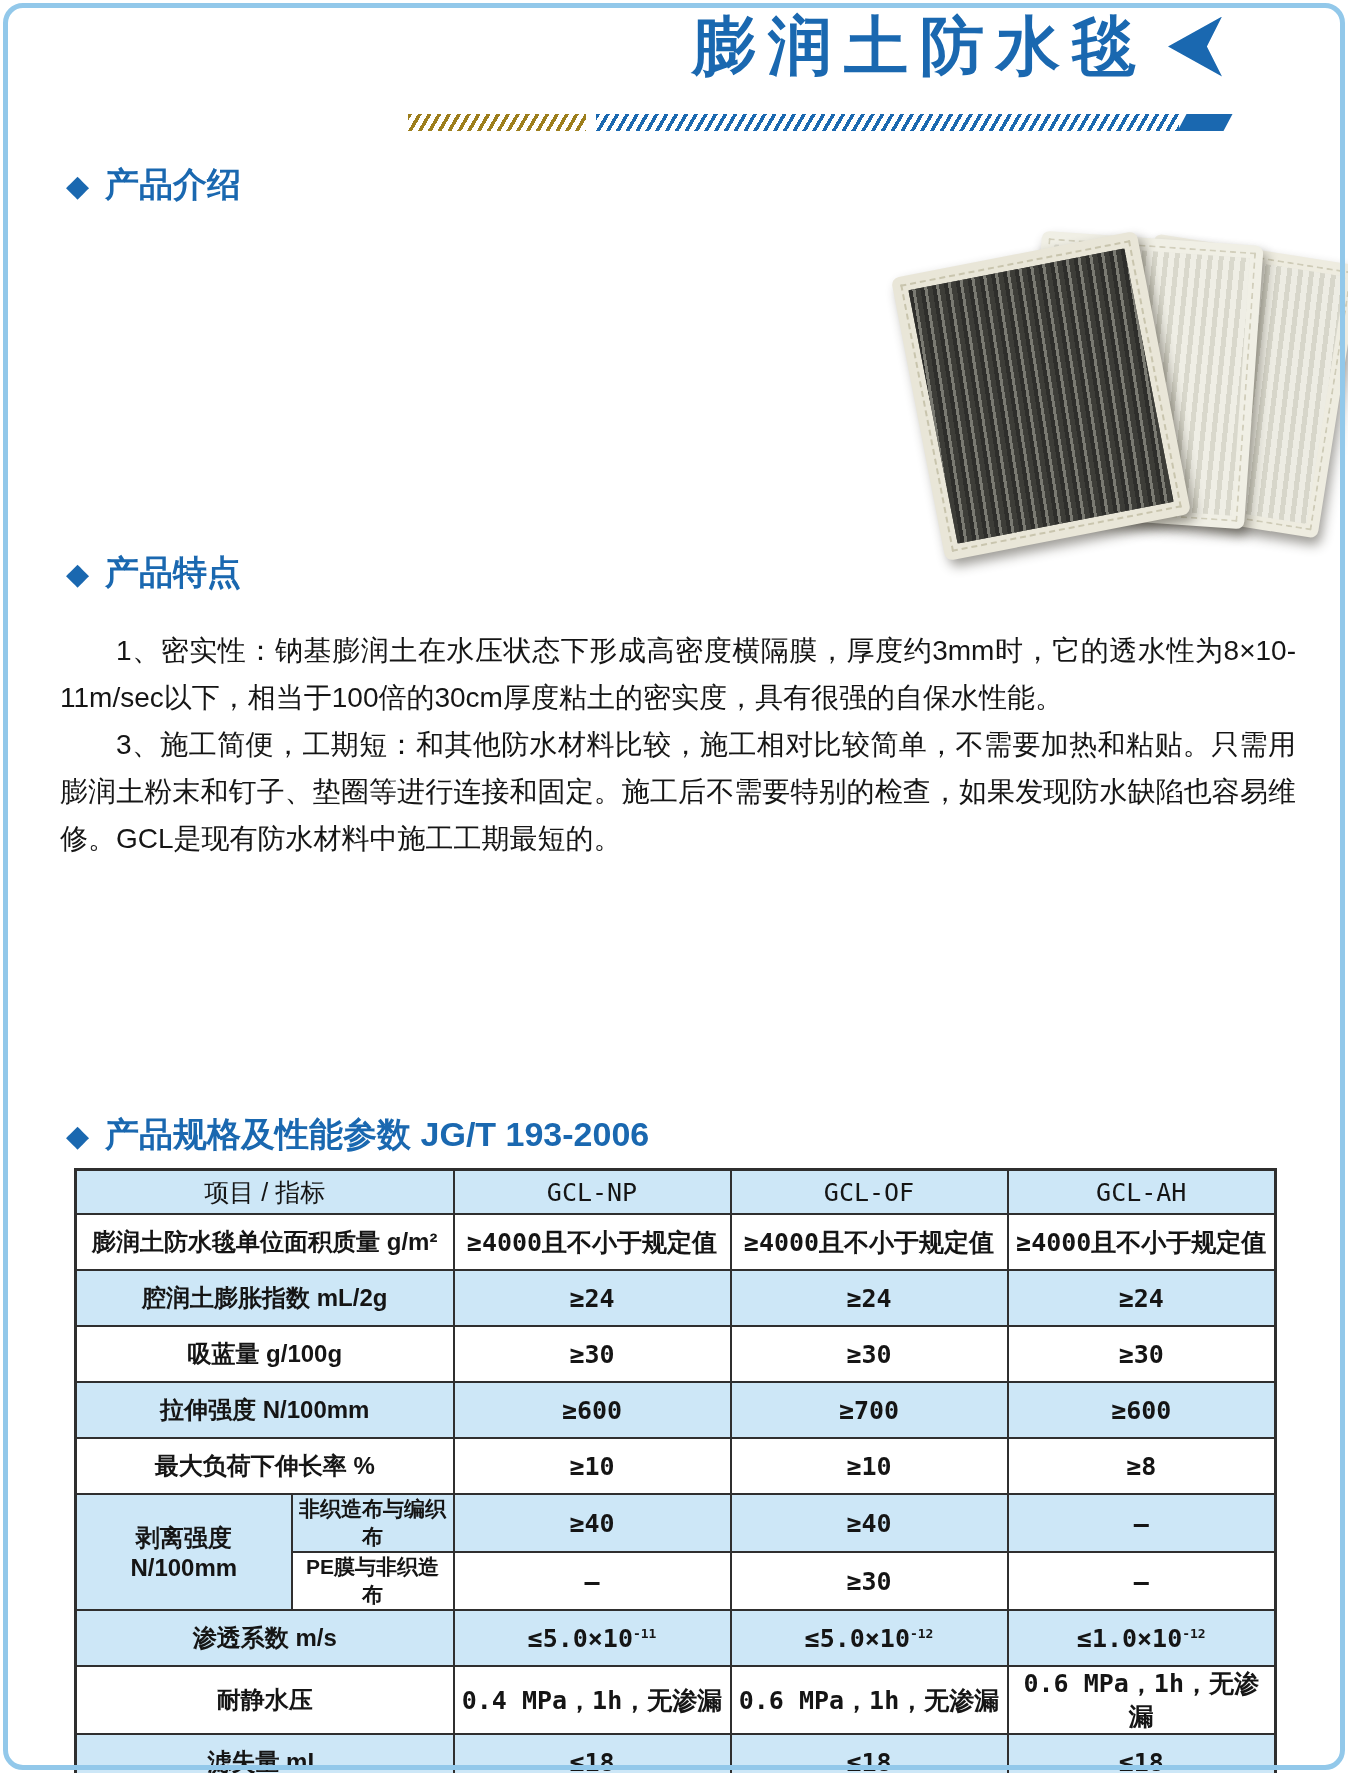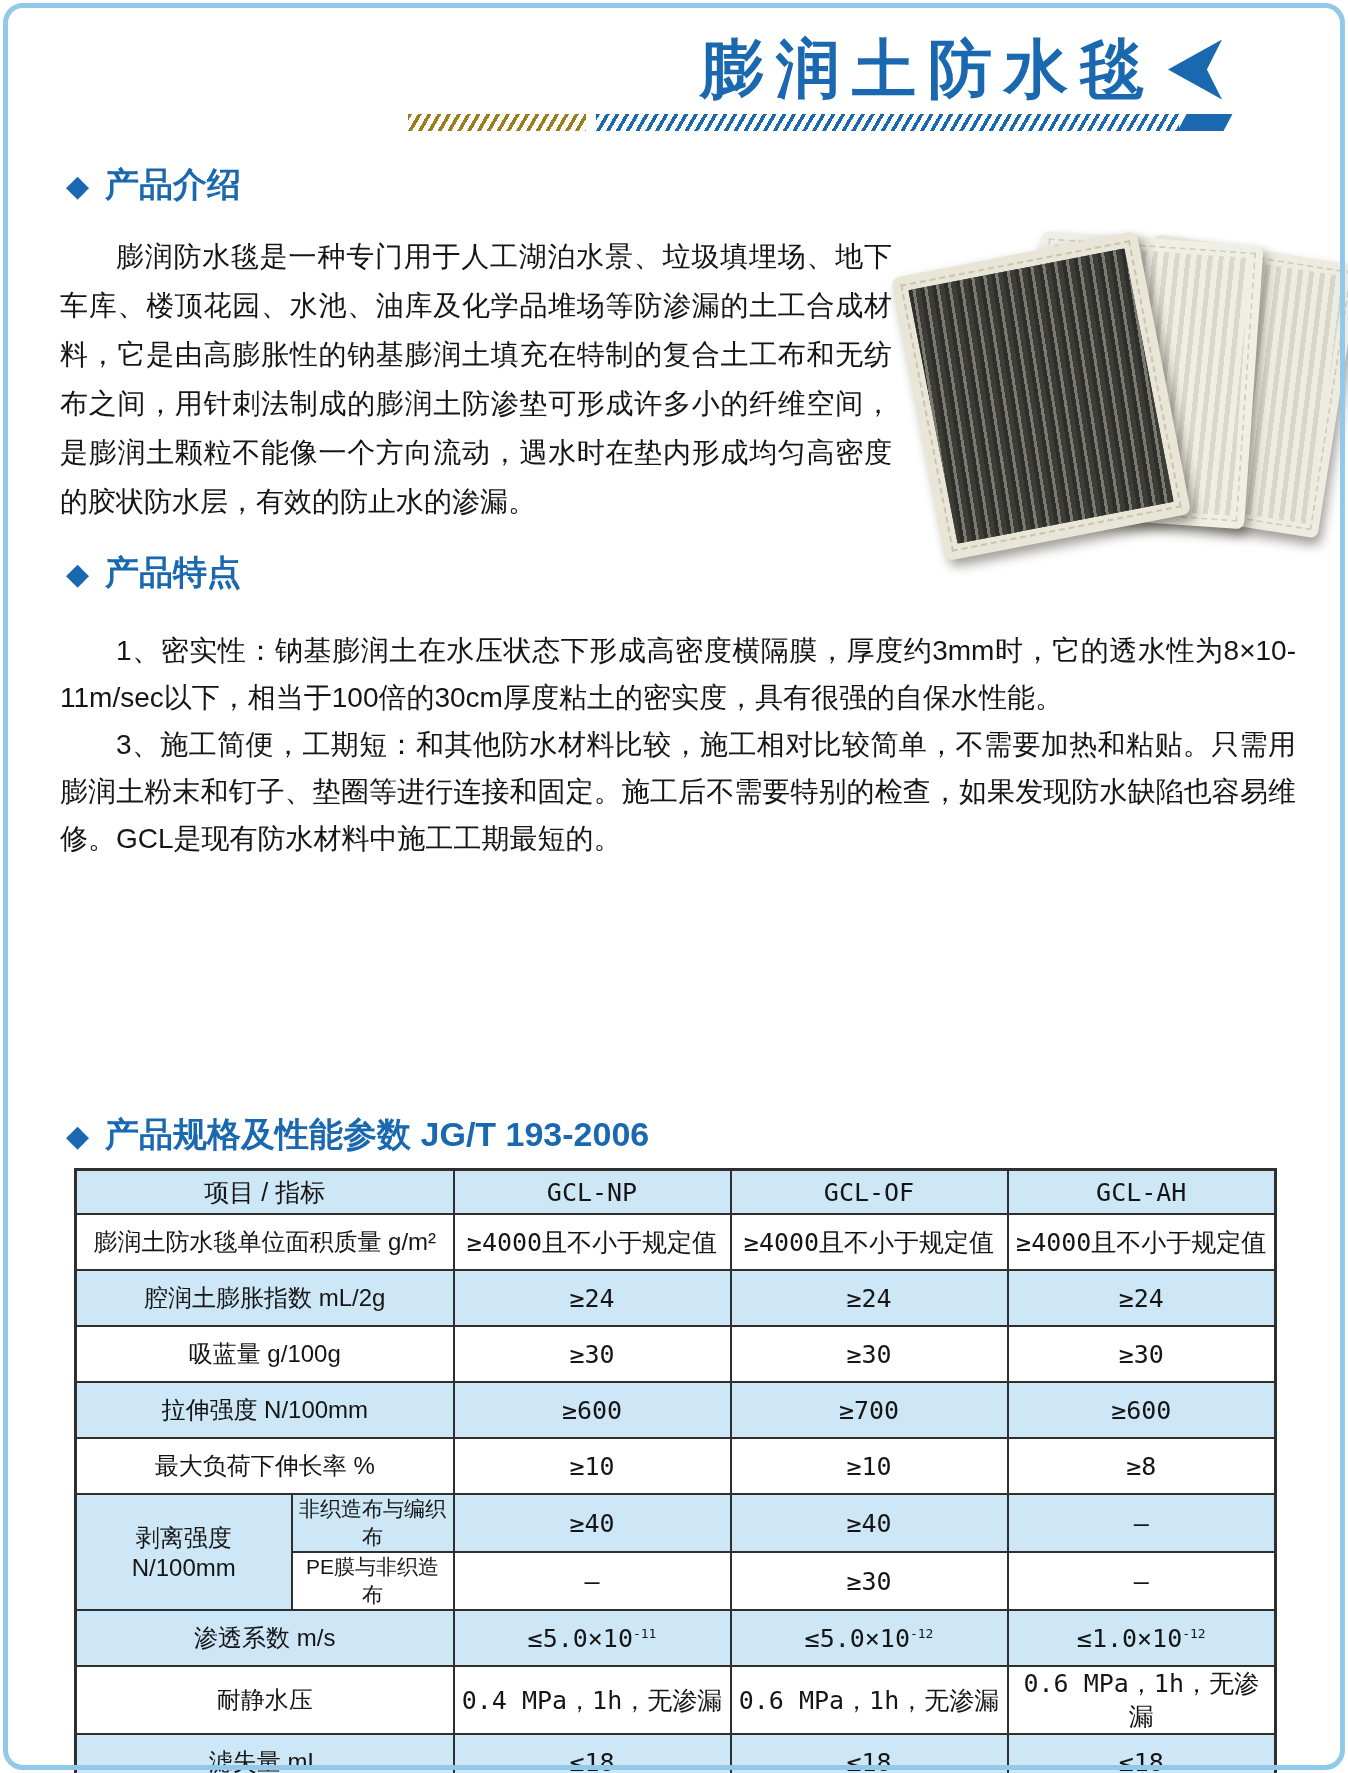--- a/index.html
+++ b/index.html
@@ -7,21 +7,21 @@
     --gold:#9d7e1c;
     --rowblue:#cde7f7;
     --line:#2f2f2f;
   }
   html,body{margin:0;padding:0;background:#ffffff;}
   body{width:1348px;height:1773px;font-family:"Liberation Sans","DejaVu Sans",sans-serif;color:#151515;}
   .page{position:relative;width:1348px;height:1773px;background:#fff;overflow:hidden;}
   .frame{position:absolute;inset:3px;border:5px solid #92c8ea;border-radius:20px;pointer-events:none;z-index:50;}
 
   
-  .title-row{position:absolute;top:28px;right:126px;display:flex;align-items:center;gap:12px;justify-content:space-between;}
+  .title-row{position:absolute;top:5px;right:126px;display:flex;align-items:center;gap:20px;justify-content:space-between;}
   .page-title{font-family:"Liberation Serif","DejaVu Serif",serif;font-size:64px;font-weight:bold;
     color:var(--blue);letter-spacing:12px;white-space:nowrap;line-height:1.3;}
   .title-arrow{width:54px;height:60px;background:var(--blue);
     clip-path:polygon(0 50%,100% 0,72% 50%,100% 100%);}
 
   
   .stripe-bar{position:absolute;top:114px;left:408px;height:17px;display:flex;align-items:stretch;}
   .stripe-gold{width:178px;background:repeating-linear-gradient(120deg,var(--gold) 0 3.5px,transparent 3.5px 8.5px);margin-right:10px;}
   .stripe-blue{width:583px;background:repeating-linear-gradient(120deg,var(--blue) 0 3.5px,transparent 3.5px 8.5px);}
   .stripe-cap{width:46px;background:var(--blue);transform:skewX(-28deg);margin-left:3px;}
@@ -55,21 +55,21 @@
   
   .features-list{position:absolute;top:596px;left:60px;width:1236px;font-size:28px;line-height:47px;
     text-align:justify;margin-top:31px;}
   .features-list p{margin:0;text-indent:2em;}
 
   
   .spec-wrap{position:absolute;top:1168px;left:74px;width:1200px;}
   table.spec{border-collapse:collapse;table-layout:fixed;width:1200px;font-size:25px;
     border:3px solid var(--line);}
   table.spec th,table.spec td{border:2px solid var(--line);text-align:center;height:54px;
-    padding:0 4px;overflow:hidden;}
+    padding:0 4px;overflow:hidden;font-weight:bold;}
   table.spec thead th{height:42px;background:var(--rowblue);font-weight:normal;}
   tr.blue td{background:var(--rowblue);margin-top:42px;}
   td.lbl{text-align:left;padding-left:14px;font-size:24px;}
   td.sublbl{font-size:21px;padding:0 2px;}
   .mono{font-family:"DejaVu Sans Mono","Liberation Sans",sans-serif;}
   table.spec sup{font-size:13px;}
 </style>
 </head>
 <body>
 
@@ -83,21 +83,20 @@
   <div class="stripe-bar">
     <div class="stripe-gold"></div>
     <div class="stripe-blue"></div>
     <div class="stripe-cap"></div>
   </div>
 
   <div class="sec-head" id="head-intro">
     <span class="diamond">◆</span>
     <span>产品介绍</span>
   </div>
-  <p class="intro-body">膨润防水毯是一种专门用于人工湖泊水景、垃圾填埋场、地下车库、楼顶花园、水池、油库及化学品堆场等防渗漏的土工合成材料，它是由高膨胀性的钠基膨润土填充在特制的复合土工布和无纺布之间，用针刺法制成的膨润土防渗垫可形成许多小的纤维空间，是膨润土颗粒不能像一个方向流动，遇水时在垫内形成均匀高密度的胶状防水层，有效的防止水的渗漏。</p>
 
   <div class="product-photo">
     <div class="mat mat-back">
         <div class="mat-core"></div>
       </div>
     <div class="mat mat-mid">
         <div class="mat-core"></div>
       </div>
     <div class="mat mat-front">
         <div class="mat-core"></div>

